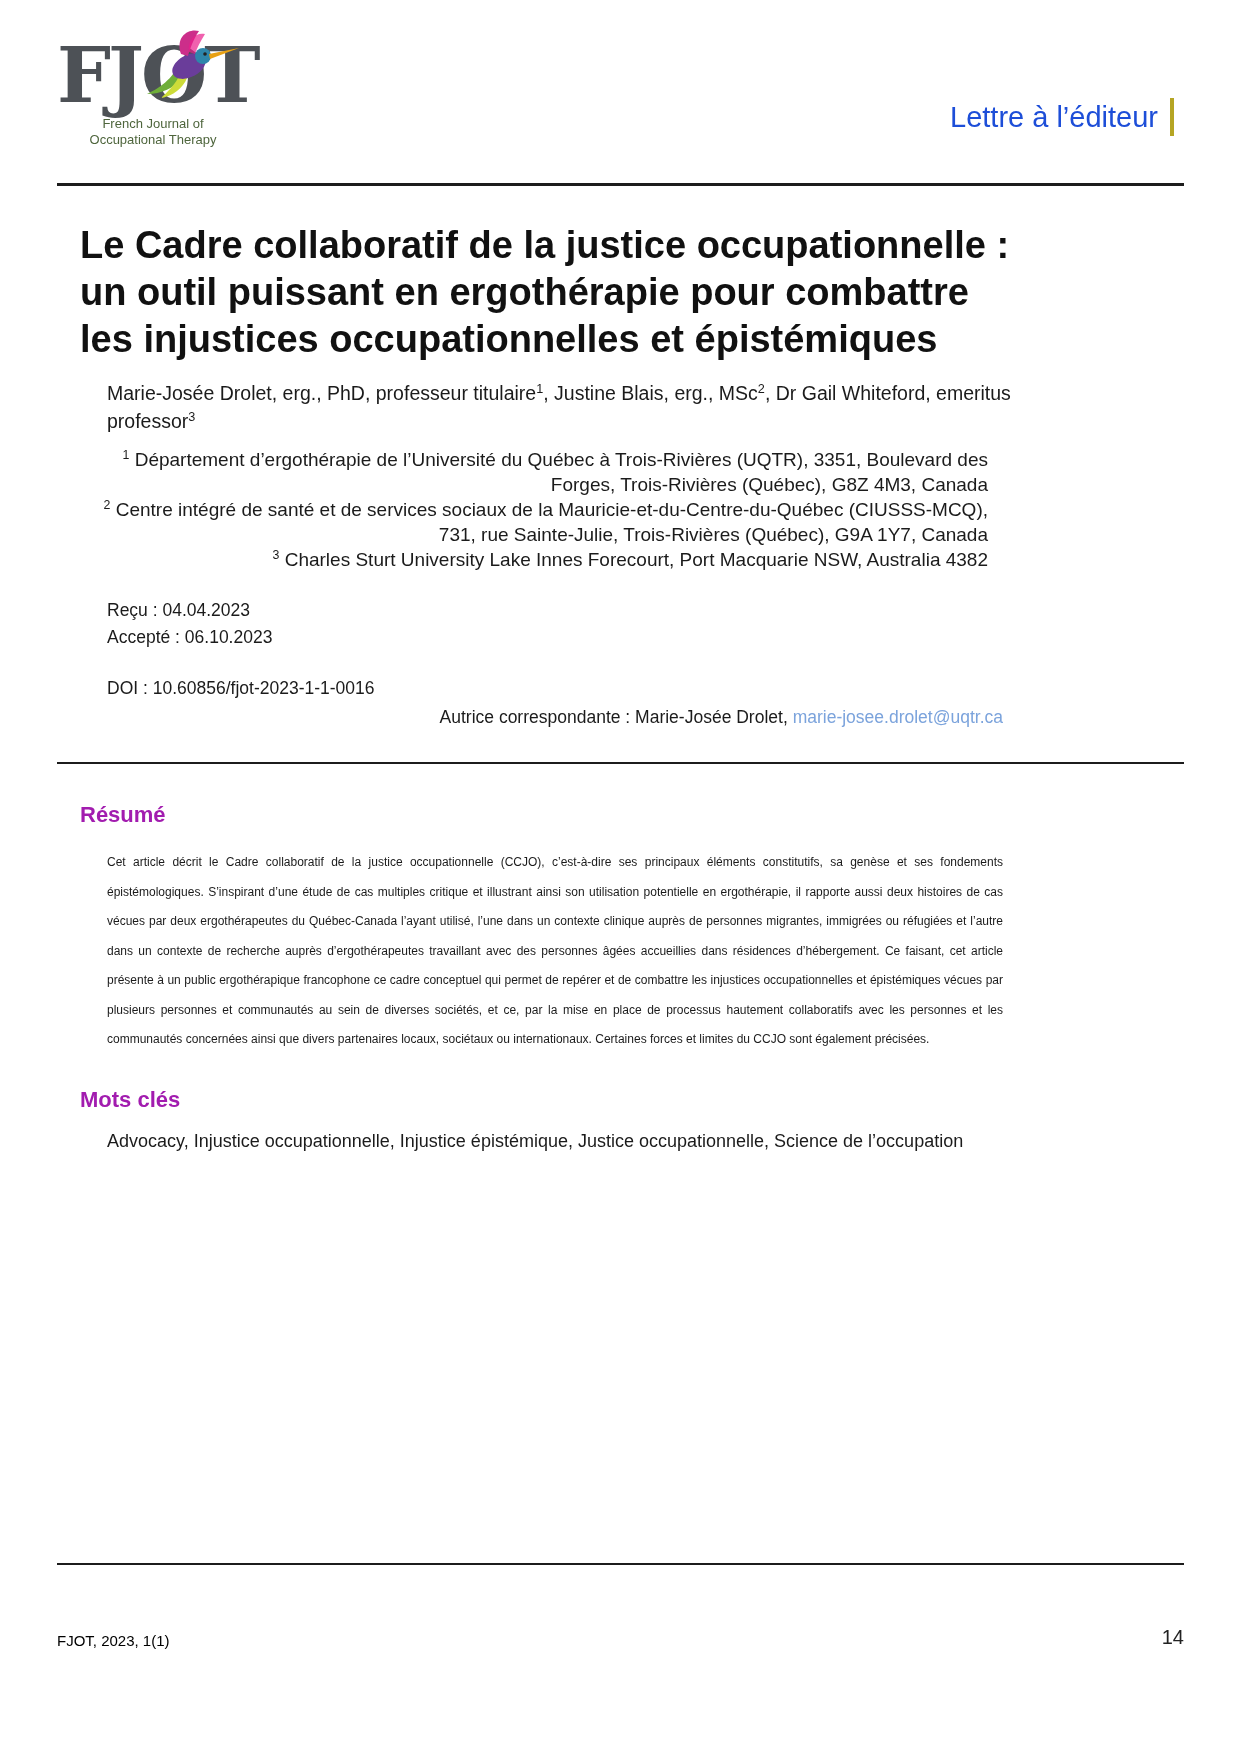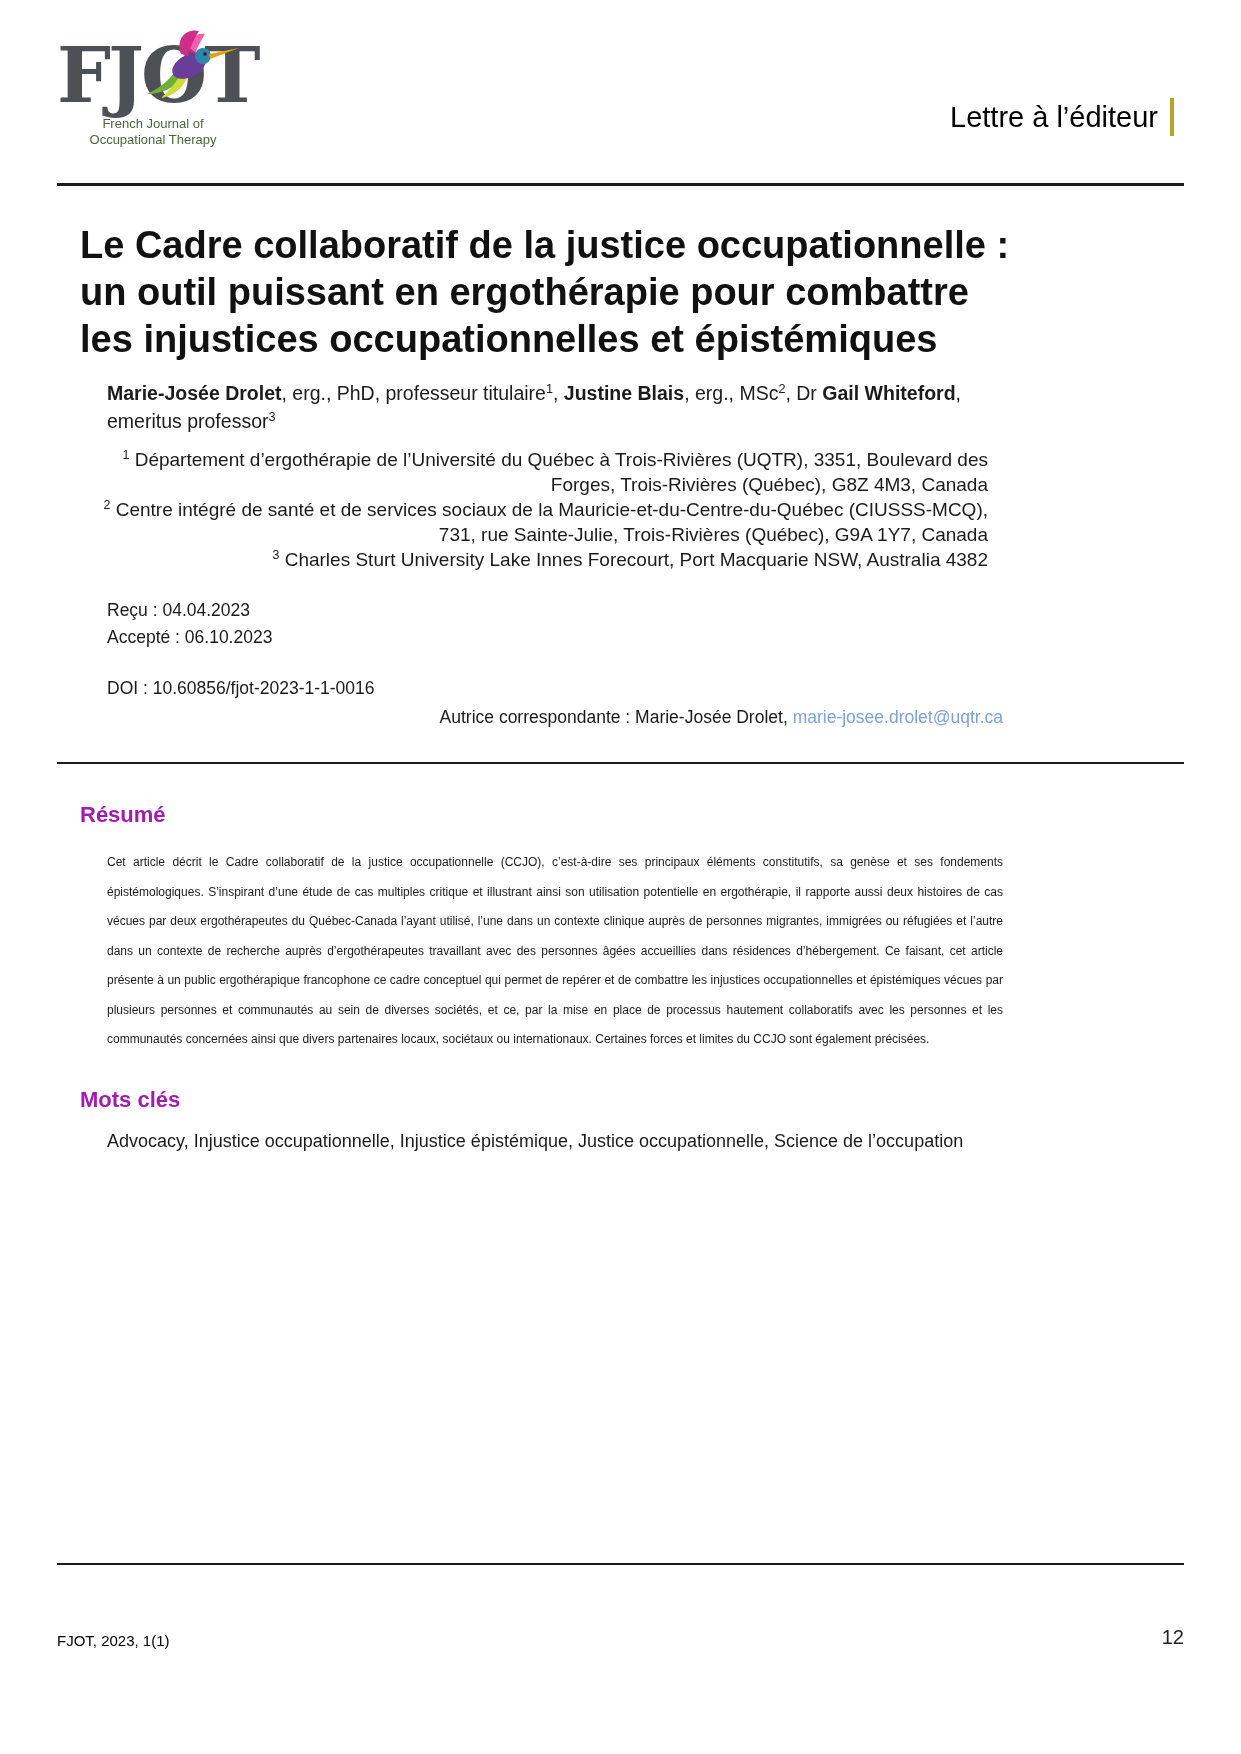--- a/index.html
+++ b/index.html
@@ -57,21 +57,21 @@
   }
   .masthead {
     position: absolute;
     right: 0;
     top: 98px;
     display: flex;
     align-items: center;
     white-space: nowrap;
   }
   .section-label {
-    color: #000000;
+    color: #1d4ed8;
     font-size: 29px;
   }
   .masthead-divider {
     width: 4px;
     height: 38px;
     background: #b5a524;
     margin: 0 10px 0 12px;
   }
   .journal-name {
     color: #111111;
@@ -88,21 +88,21 @@
     color: #111111;
   }
   .title-line { display: block; white-space: nowrap; }
 
   .authors {
     margin: 16px 0 0 50px;
     width: 905px;
     font-size: 19.5px;
     line-height: 28px;
   }
-  .authors b { font-weight: bold; }
+  .authors b { font-weight: normal; }
   sup { font-size: 0.65em; vertical-align: super; line-height: 0; }
 
   .affiliations {
     margin: 12px 0 0 26px;
     width: 905px;
     font-size: 19px;
     line-height: 25px;
     text-align: right;
   }
 
@@ -232,16 +232,16 @@
 
     <h2 class="section-heading keywords-heading">Mots clés</h2>
     <p class="keywords-body">Advocacy, Injustice occupationnelle, Injustice épistémique, Justice occupationnelle, Science de l’occupation</p>
 
   </main>
 
   <div class="bottom-rule"></div>
 
   <footer class="footer">
     <span class="footer-ref">FJOT, 2023, 1(1)</span>
-    <span class="footer-page">12</span>
+    <span class="footer-page">14</span>
   </footer>
 
 </div>
 
 </body></html>

